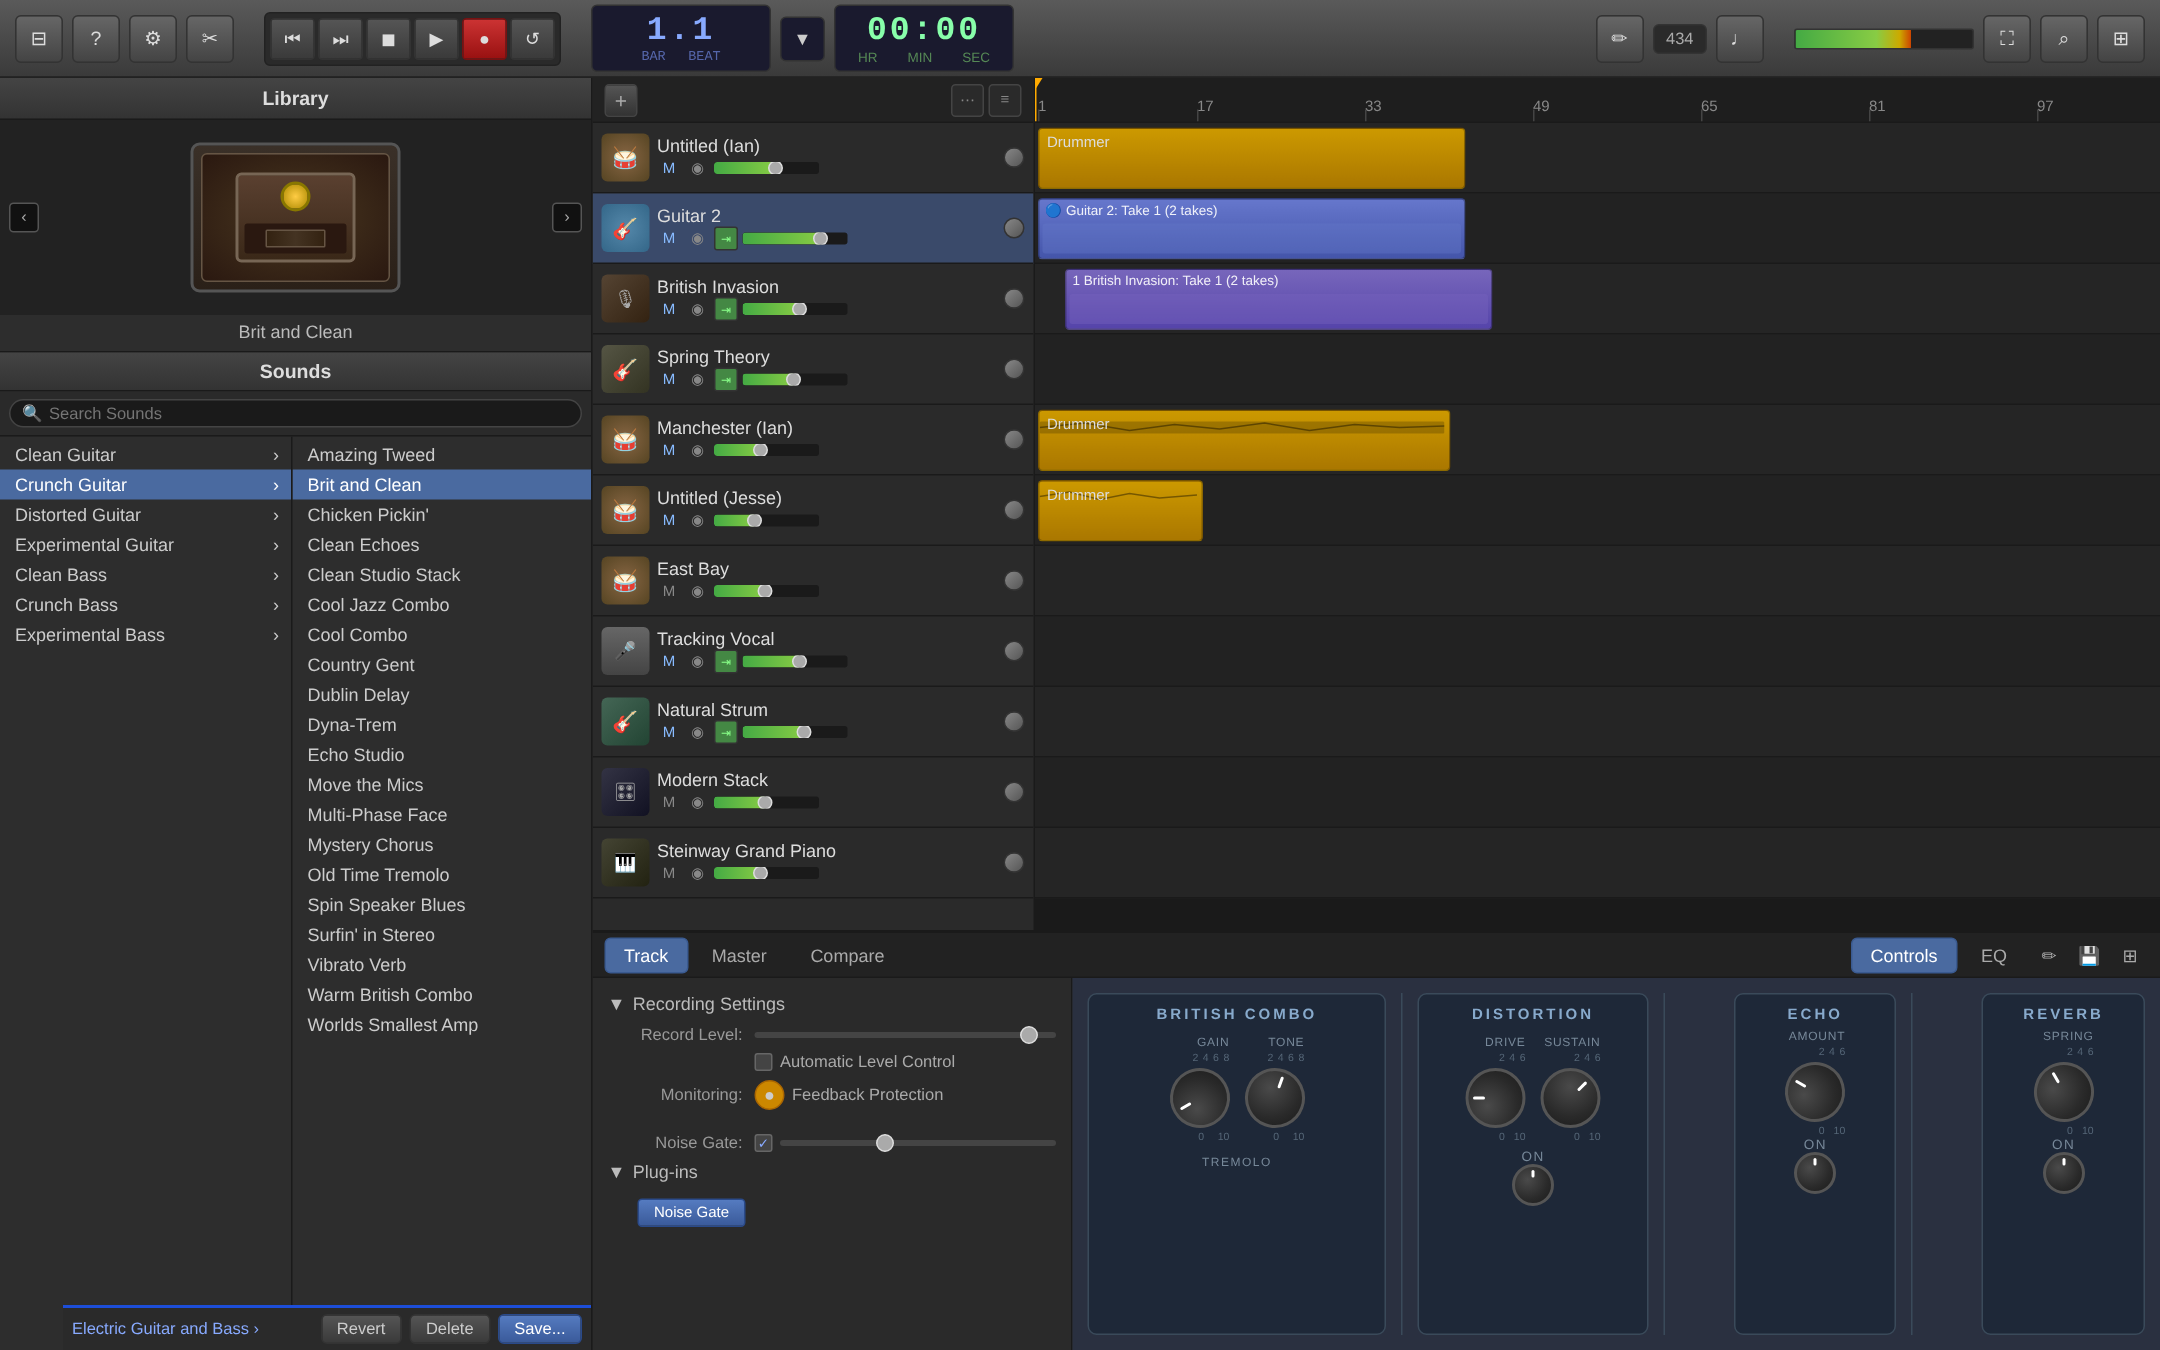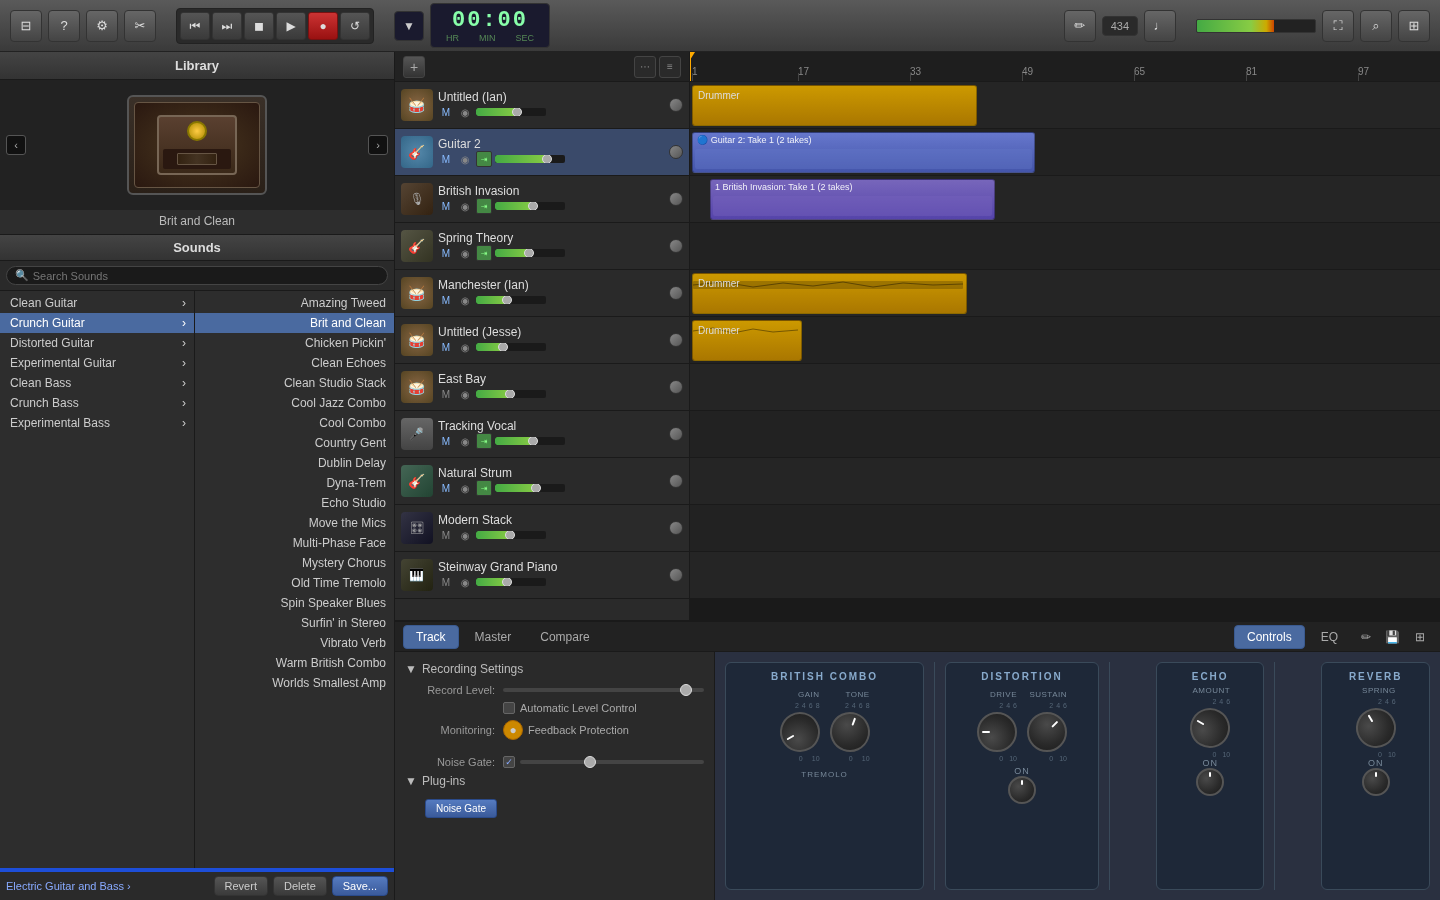--- a/index.html
+++ b/index.html
@@ -107,26 +107,26 @@
     }
     #sounds-right {
       flex: 1; overflow-y: auto; padding: 2px 0;
     }
     .sound-category {
       padding: 3px 8px 3px 10px; cursor: pointer; display: flex; align-items: center;
       justify-content: space-between; font-size: 12px; color: #ccc;
     }
     .sound-category.selected { background: #4a6aa0; color: #fff; }
     .sound-item {
-      padding: 3px 8px 3px 10px; cursor: pointer; font-size: 12px; color: #ccc; text-align: right;
+      padding: 3px 8px 3px 10px; cursor: pointer; font-size: 12px; color: #ccc;
     }
     .sound-item.selected { background: #4a6aa0; color: #fff; }
     #library-footer {
-      border-top: 4px solid #1d4ed8; padding: 4px 6px; background: #2a2a2a;
-      display: flex; align-items: center; justify-content: space-between;
+      border-top: 2px solid #1d4ed8; padding: 4px 6px; background: #2a2a2a;
+      display: flex; align-items: center; justify-content: space-between; margin-left: 42px;
     }
     .footer-category { font-size: 11px; color: #88aaff; display: flex; align-items: center; gap: 3px; cursor: pointer; }
     .footer-btns { display: flex; gap: 5px; }
     .footer-btn {
       padding: 3px 10px; background: linear-gradient(180deg, #555 0%, #3a3a3a 100%);
       border: 1px solid #333; border-radius: 4px; color: #ccc; cursor: pointer; font-size: 11px;
     }
     .footer-btn-save {
       padding: 3px 10px; background: linear-gradient(180deg, #557bc0 0%, #3a5a9a 100%);
       border: 1px solid #2a4a8a; border-radius: 4px; color: #fff; cursor: pointer; font-size: 11px;
@@ -307,20 +307,27 @@
   <div class="toolbar-spacer"></div>
   <div class="toolbar-transport">
     <div class="transport-btn">⏮</div>
     <div class="transport-btn">⏭</div>
     <div class="transport-btn">◼</div>
     <div class="transport-btn">▶</div>
     <div class="transport-btn record-btn">●</div>
     <div class="transport-btn">↺</div>
   </div>
   <div class="toolbar-spacer"></div>
+  <div class="lcd-display">
+    <div class="lcd-main"><span>1</span>.<span>1</span></div>
+    <div class="lcd-sub">
+      <span>BAR</span>
+      <span>BEAT</span>
+    </div>
+  </div>
   <div style="width:30px; height:30px; background:#1a1a2e; border:1px solid #333; border-radius:4px; display:flex;align-items:center;justify-content:center;">▼</div>
   <div class="lcd-time">
     <div class="lcd-time-main"><span>00</span>:<span>00</span></div>
     <div class="lcd-time-sub">
       <span>HR</span>
       <span>MIN</span>
       <span>SEC</span>
     </div>
   </div>
   <div class="toolbar-right">
@@ -660,21 +667,21 @@
                 <svg width="275" height="20">
                   <g fill="rgba(0,0,0,0.3)">
                     
                   </g>
                 </svg>
               </div>
             </div>
           </div>
 
           <div class="timeline-row">
-            <div class="clip clip-guitar" style="left:2px;width:343px;">
+            <div class="clip clip-guitar" style="left:2px;width:285px;">
               <div class="clip-label">🔵 Guitar 2: Take 1 (2 takes)</div>
               <div style="height:20px;background:rgba(100,120,200,0.4);margin:2px;border-radius:2px;"></div>
             </div>
           </div>
 
           <div class="timeline-row">
             <div class="clip clip-invasion" style="left:20px;width:285px;">
               <div class="clip-label">1  British Invasion: Take 1 (2 takes)</div>
               <div style="height:20px;background:rgba(120,100,190,0.4);margin:2px;border-radius:2px;"></div>
             </div>

